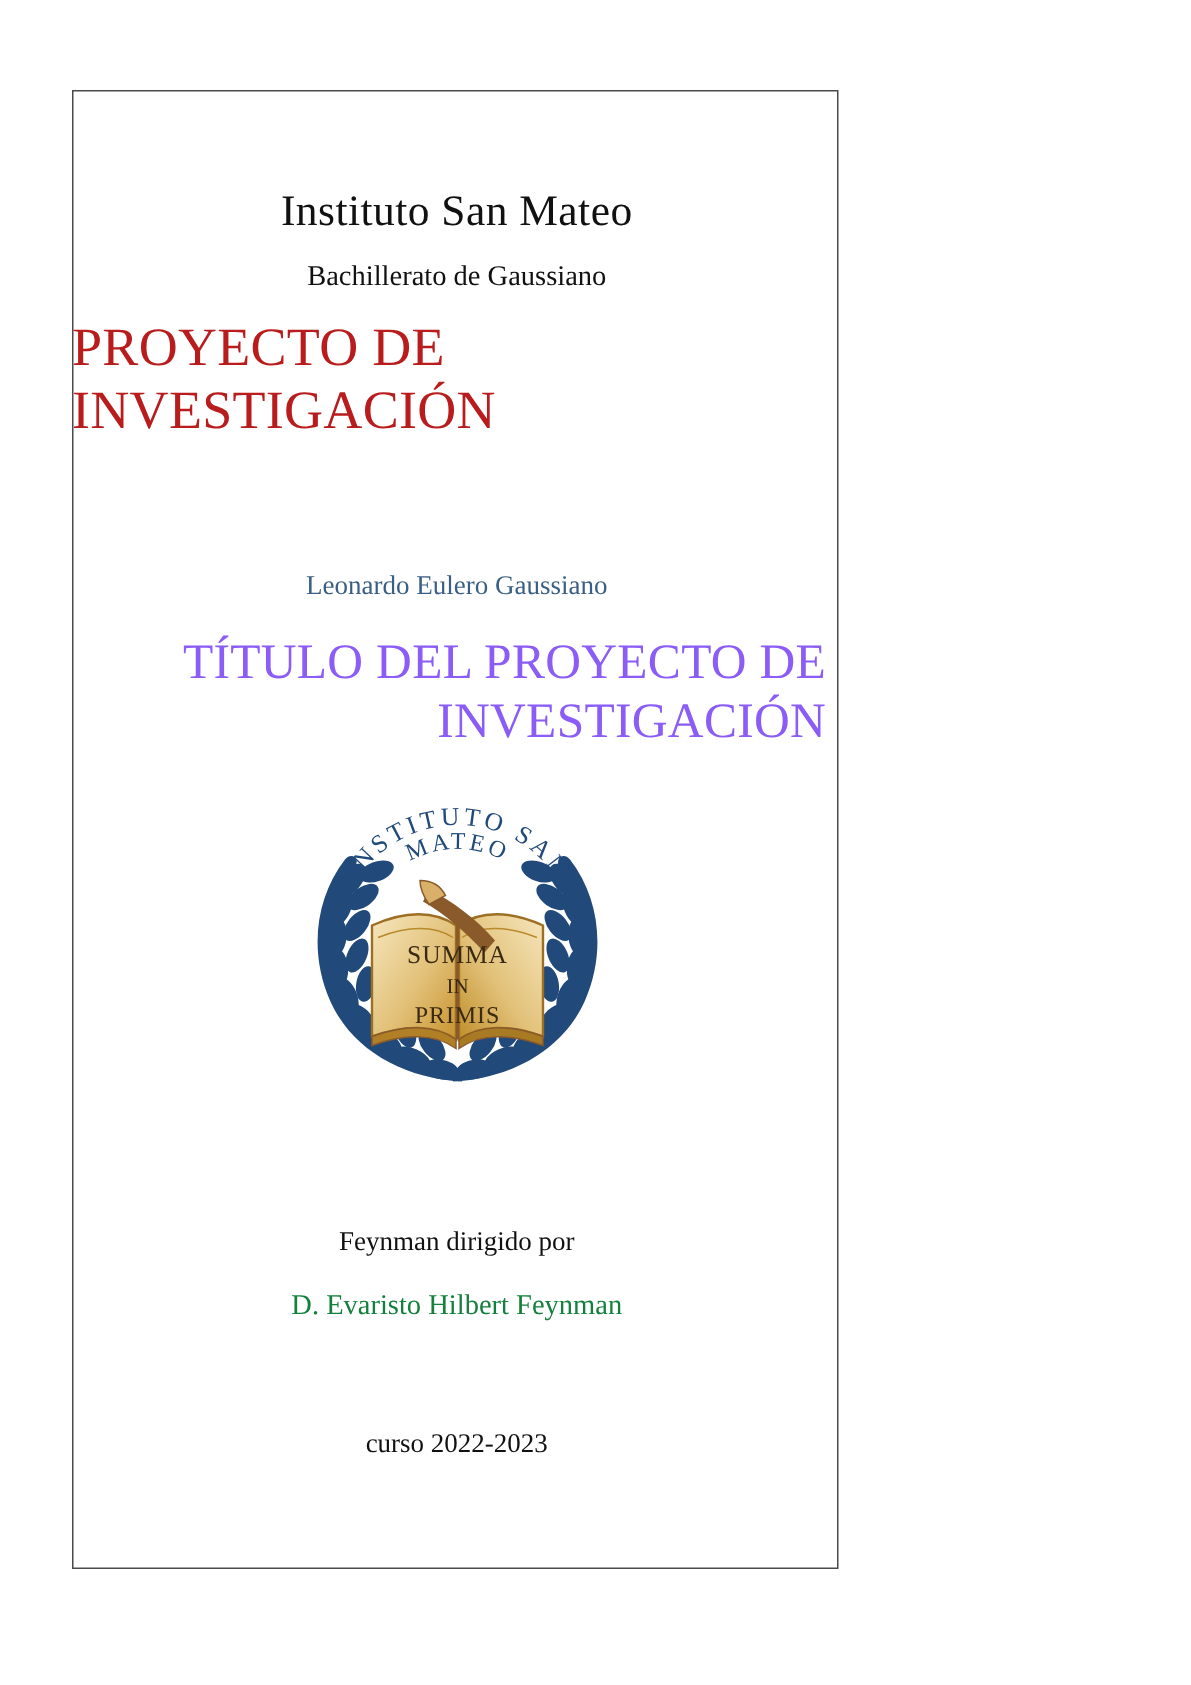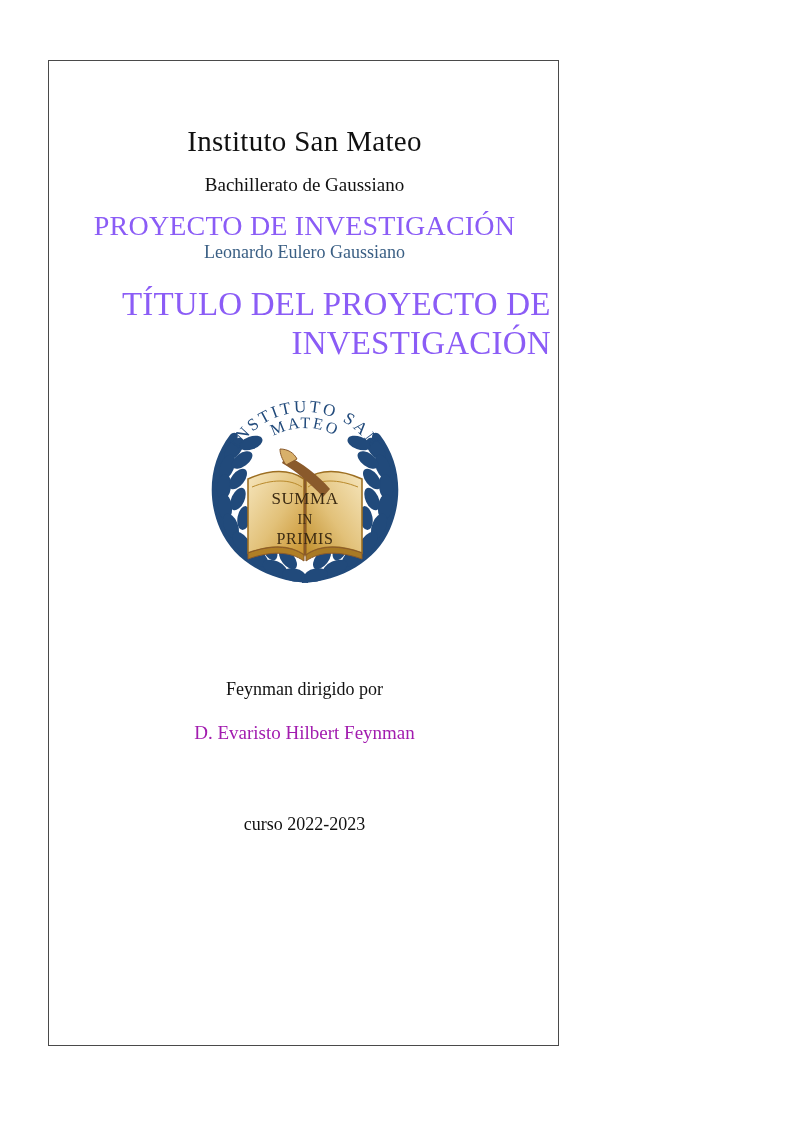--- a/index.html
+++ b/index.html
@@ -49,25 +49,26 @@
     color: #111111;
     line-height: 1.1;
   }
   .subtitle {
     margin-top: 16px;
     font-size: 19px;
     color: #111111;
   }
   .doc-type {
     margin-top: 14px;
-    font-size: 28px;
-    color: #8b5cf6;
+    font-size: 36px;
+    color: #b91c1c;
     letter-spacing: 0.2px;
   }
   .author {
+    margin-top: 86px;
     font-size: 18px;
     color: #3a5f84;
   }
   .project-title {
     margin-top: 22px;
     font-size: 33px;
     line-height: 1.18;
     color: #8b5cf6;
     text-align: right;
     width: 96%;
@@ -84,21 +85,21 @@
     display: block;
   }
   .director-label {
     margin-top: 86px;
     font-size: 18px;
     color: #111111;
   }
   .director-name {
     margin-top: 22px;
     font-size: 19px;
-    color: #a21caf;
+    color: #15803d;
   }
   .course {
     margin-top: 70px;
     font-size: 18px;
     color: #111111;
   }
 </style>
 </head>
 <body>
 

